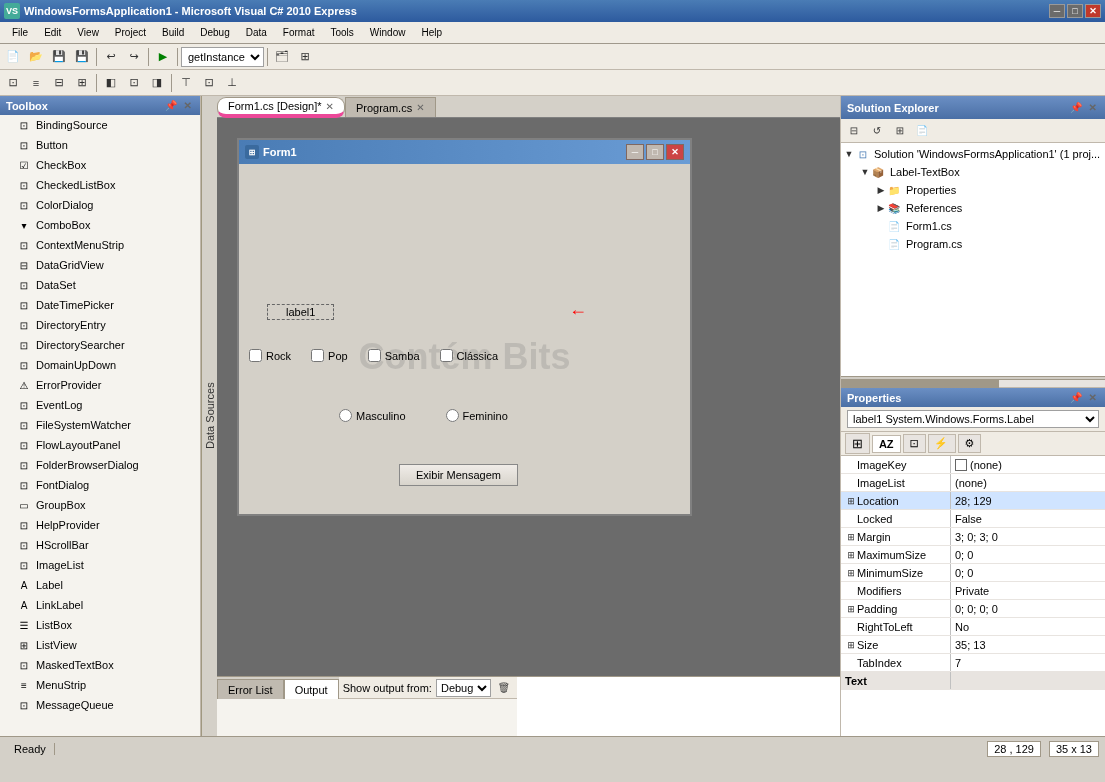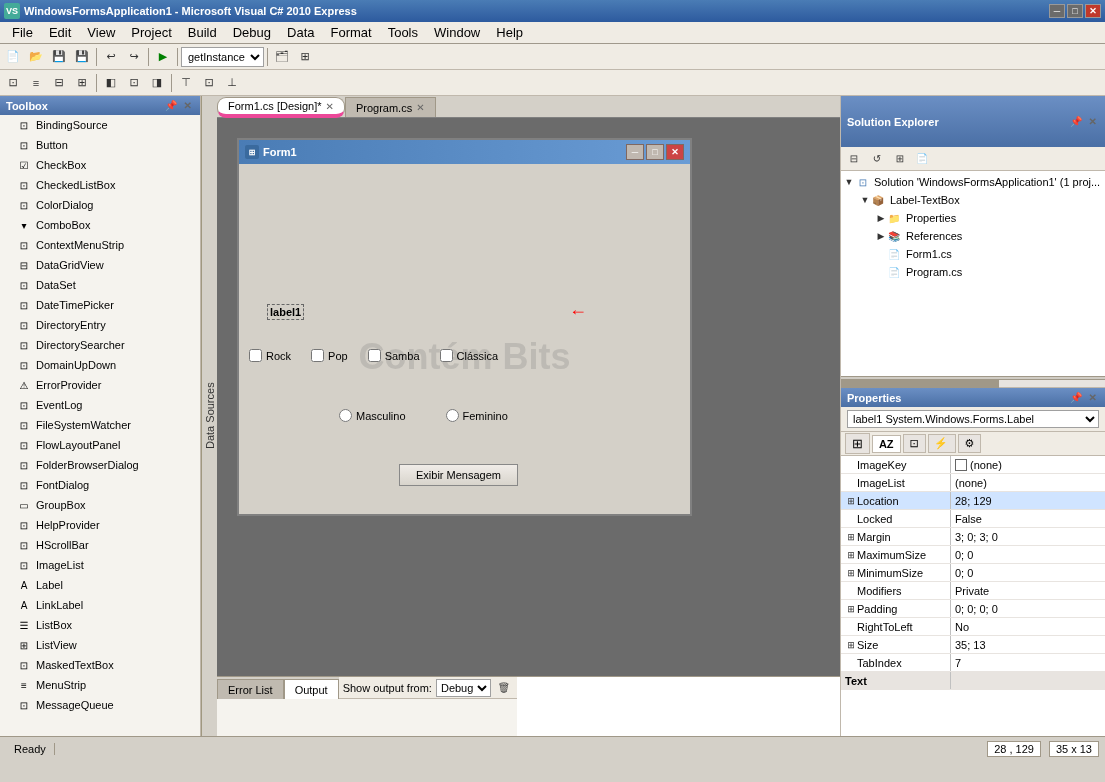--- a/index.html
+++ b/index.html
@@ -8,21 +8,21 @@
     
     #title-bar { background: linear-gradient(to bottom, #4a7cb5, #2d5a9e); color: white; height: 22px; display: flex; align-items: center; padding: 0 4px; font-size: 11px; font-weight: bold; }
     #title-bar .title-icon { width: 16px; height: 16px; margin-right: 4px; background: #4a9; border-radius: 2px; display: flex; align-items: center; justify-content: center; font-size: 9px; color: white; }
     #title-bar .title-text { flex: 1; }
     #title-bar .window-controls { display: flex; gap: 2px; }
     #title-bar .win-btn { width: 16px; height: 14px; background: #6b6b6b; border: 1px solid #999; font-size: 9px; display: flex; align-items: center; justify-content: center; color: white; cursor: pointer; }
     #title-bar .win-btn.close { background: #c0392b; }
 
     
     #menu-bar { background: #f0ece4; border-bottom: 1px solid #a0998c; height: 22px; display: flex; align-items: center; padding: 0 4px; }
-    .menu-item { padding: 2px 8px; cursor: pointer; font-size: 13px; color: #000; }
+    .menu-item { padding: 2px 8px; cursor: pointer; font-size: 10px; color: #000; }
 
     
     .toolbar { background: #f0ece4; border-bottom: 1px solid #c0b8ac; height: 26px; display: flex; align-items: center; padding: 0 2px; gap: 1px; }
     .tb-btn { width: 22px; height: 22px; background: transparent; border: 1px solid transparent; cursor: pointer; display: flex; align-items: center; justify-content: center; font-size: 11px; color: #333; }
     .tb-sep { width: 1px; height: 18px; background: #a0998c; margin: 0 2px; }
     .tb-combo { height: 20px; border: 1px solid #a0a0a0; background: white; font-size: 11px; padding: 0 2px; }
 
     
     #main-area { display: flex; height: calc(782px - 22px - 22px - 26px - 26px - 22px - 24px); }
 
@@ -49,39 +49,39 @@
     #design-area { flex: 1; background: #6b6b6b; padding: 20px; overflow: hidden; position: relative; }
     #form-window { width: 455px; background: #d4d0c8; border: 2px solid #808080; position: relative; }
     #form-titlebar { background: linear-gradient(to right, #4a7cb5, #6a9cd5); color: white; height: 24px; display: flex; align-items: center; padding: 0 6px; font-size: 11px; font-weight: bold; }
     #form-titlebar .form-icon { width: 14px; height: 14px; background: #3a6a9e; border-radius: 2px; margin-right: 4px; display: flex; align-items: center; justify-content: center; font-size: 8px; color: white; }
     #form-titlebar .form-controls { margin-left: auto; display: flex; gap: 2px; }
     #form-titlebar .form-btn { width: 18px; height: 16px; background: #c0b8b0; border: 1px solid #806860; display: flex; align-items: center; justify-content: center; font-size: 9px; cursor: pointer; }
     #form-titlebar .form-btn.close-btn { background: #cc4444; color: white; }
     #form-body { background: #d4d0c8; padding: 10px; min-height: 350px; position: relative; }
     
     
-    #label1 { position: absolute; left: 28px; top: 140px; border: 1px dashed #666; padding: 1px 2px; font-size: 11px; background: #d4d0c8; font-weight: bold; }
+    #label1 { position: absolute; left: 28px; top: 140px; border: 1px dashed #666; padding: 1px 18px; font-size: 11px; background: #d4d0c8; }
     .arrow-indicator { position: absolute; left: 330px; top: 135px; }
     
     
     .checkbox-row { position: absolute; left: 10px; top: 185px; display: flex; gap: 20px; align-items: center; }
     .radio-row { position: absolute; left: 100px; top: 245px; display: flex; gap: 40px; align-items: center; }
     .checkbox-item, .radio-item { display: flex; align-items: center; gap: 4px; font-size: 11px; }
     .checkbox-item input, .radio-item input { margin: 0; }
     
     
     #exibir-btn { position: absolute; left: 160px; top: 300px; padding: 4px 16px; background: linear-gradient(to bottom, #f0ece8, #d8d4cc); border: 1px solid #888; font-size: 11px; cursor: pointer; }
 
     
     #watermark { position: absolute; left: 50%; top: 55%; transform: translate(-50%, -50%); font-size: 36px; color: rgba(100,100,100,0.2); font-weight: bold; white-space: nowrap; pointer-events: none; }
 
     
     #right-panel { width: 265px; background: #f5f3ee; border-left: 1px solid #c0b8ac; display: flex; flex-direction: column; }
     #solution-explorer { flex: 0 0 280px; display: flex; flex-direction: column; }
-    #se-header { background: linear-gradient(to bottom, #6b8fc4, #4a6fa5); color: white; padding: 19px 6px; font-size: 11px; font-weight: bold; display: flex; align-items: flex-end; justify-content: space-between; }
+    #se-header { background: linear-gradient(to bottom, #6b8fc4, #4a6fa5); color: white; padding: 5px 6px; font-size: 11px; font-weight: bold; display: flex; align-items: flex-end; justify-content: space-between; }
     #se-toolbar { background: #f0ece4; border-bottom: 1px solid #c0b8ac; height: 24px; display: flex; align-items: center; padding: 0 2px; gap: 1px; }
     #se-tree { flex: 1; overflow-y: auto; padding: 2px; background: white; }
     .tree-item { display: flex; align-items: center; padding: 1px 0; font-size: 11px; cursor: pointer; }
     .tree-indent-1 { padding-left: 16px; }
     .tree-indent-2 { padding-left: 32px; }
     .tree-arrow { width: 12px; height: 12px; display: flex; align-items: center; justify-content: center; font-size: 9px; color: #333; }
     .tree-icon { width: 16px; height: 16px; margin-right: 3px; display: flex; align-items: center; justify-content: center; font-size: 10px; }
     .tree-icon.solution { color: #4a7cb5; }
     .tree-icon.project { color: #d4860a; }
     .tree-icon.folder { color: #d4a520; }

